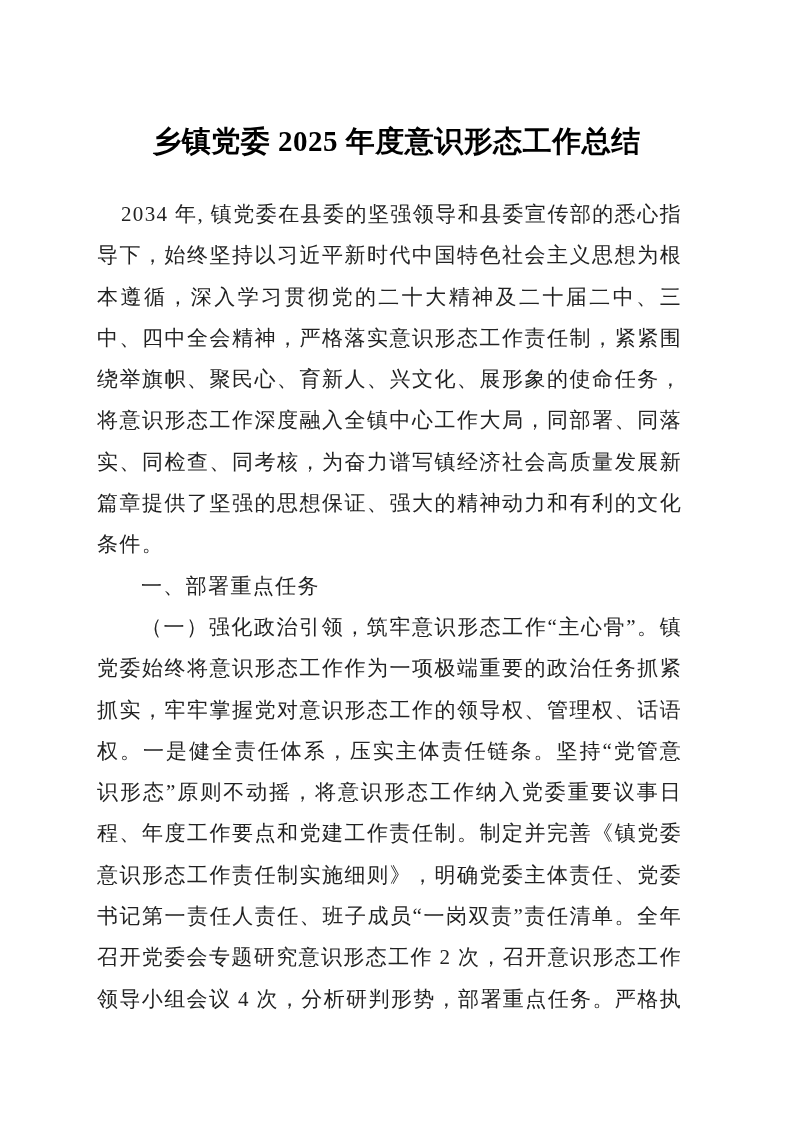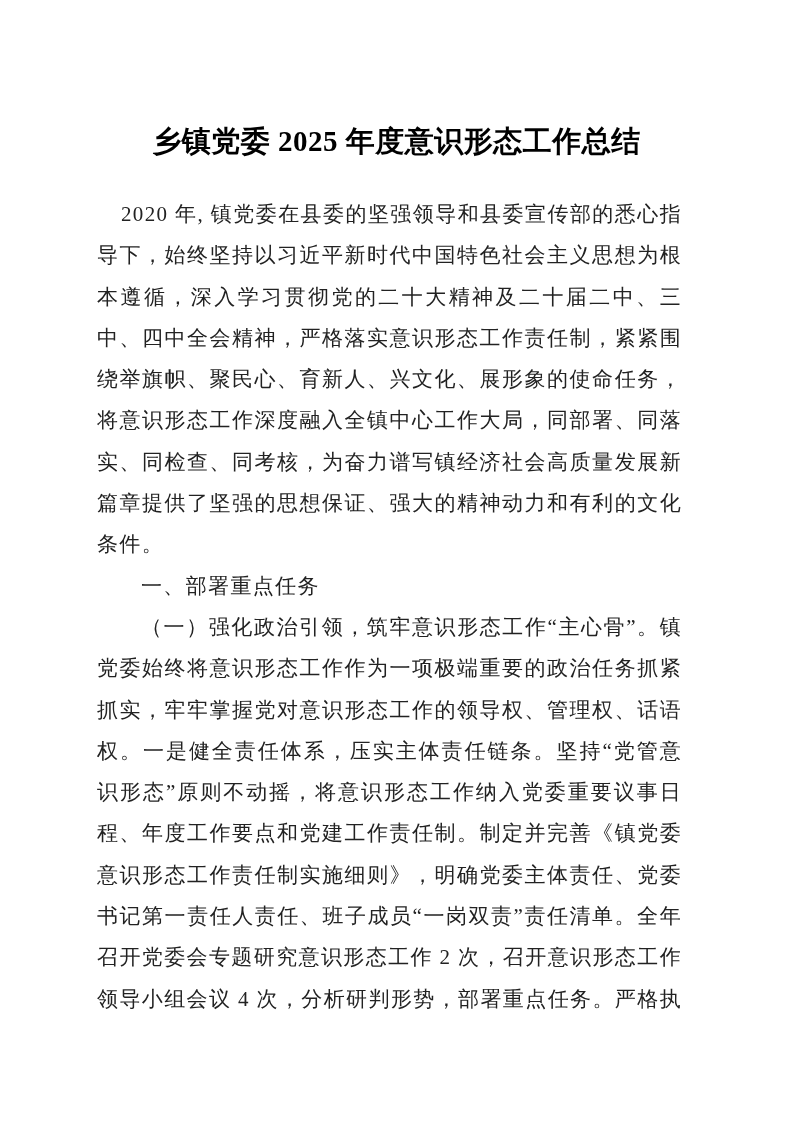--- a/index.html
+++ b/index.html
@@ -51,21 +51,21 @@
 </style>
 </head>
 <body>
 
 <div class="page">
 
   <h1 class="doc-title">乡镇党委 2025 年度意识形态工作总结</h1>
 
   <div class="doc-body">
 
-    <p class="para para-first">2020 年, 镇党委在县委的坚强领导和县委宣传部的悉心指导下，始终坚持以习近平新时代中国特色社会主义思想为根本遵循，深入学习贯彻党的二十大精神及二十届二中、三中、四中全会精神，严格落实意识形态工作责任制，紧紧围绕举旗帜、聚民心、育新人、兴文化、展形象的使命任务，将意识形态工作深度融入全镇中心工作大局，同部署、同落实、同检查、同考核，为奋力谱写镇经济社会高质量发展新篇章提供了坚强的思想保证、强大的精神动力和有利的文化条件。</p>
+    <p class="para para-first">2034 年, 镇党委在县委的坚强领导和县委宣传部的悉心指导下，始终坚持以习近平新时代中国特色社会主义思想为根本遵循，深入学习贯彻党的二十大精神及二十届二中、三中、四中全会精神，严格落实意识形态工作责任制，紧紧围绕举旗帜、聚民心、育新人、兴文化、展形象的使命任务，将意识形态工作深度融入全镇中心工作大局，同部署、同落实、同检查、同考核，为奋力谱写镇经济社会高质量发展新篇章提供了坚强的思想保证、强大的精神动力和有利的文化条件。</p>
 
     <p class="heading">一、部署重点任务</p>
 
     <p class="para">（一）强化政治引领，筑牢意识形态工作“主心骨”。镇党委始终将意识形态工作作为一项极端重要的政治任务抓紧抓实，牢牢掌握党对意识形态工作的领导权、管理权、话语权。一是健全责任体系，压实主体责任链条。坚持“党管意识形态”原则不动摇，将意识形态工作纳入党委重要议事日程、年度工作要点和党建工作责任制。制定并完善《镇党委意识形态工作责任制实施细则》，明确党委主体责任、党委书记第一责任人责任、班子成员“一岗双责”责任清单。全年召开党委会专题研究意识形态工作 2 次，召开意识形态工作领导小组会议 4 次，分析研判形势，部署重点任务。严格执行意识形态工作“四个纳入”(纳入重要议事日程、纳入党建工作</p>
 
   </div>
 
 </div>
 
 </body></html>

